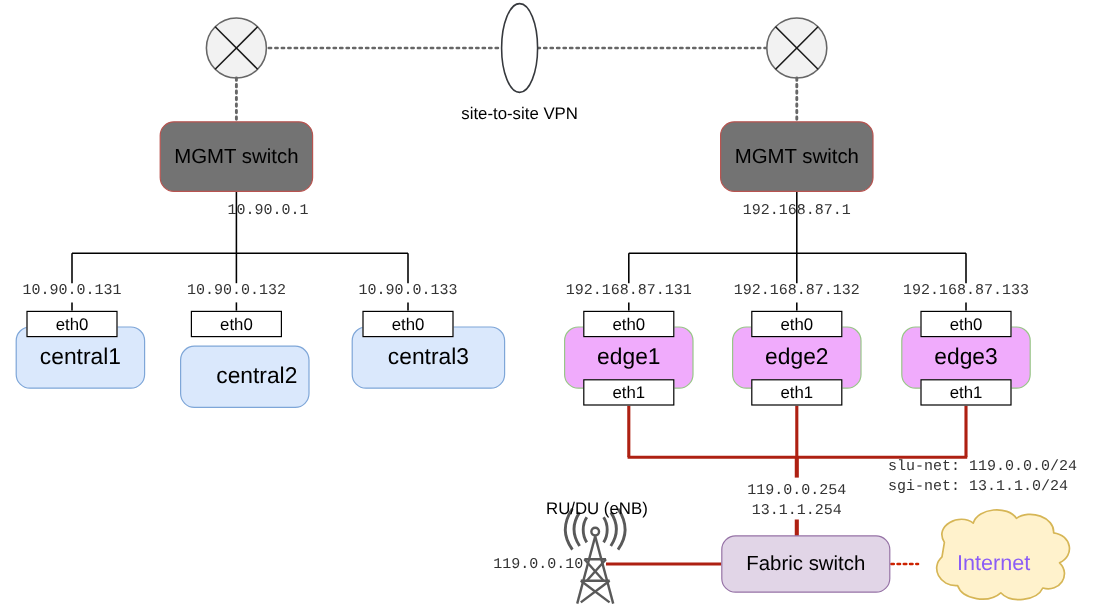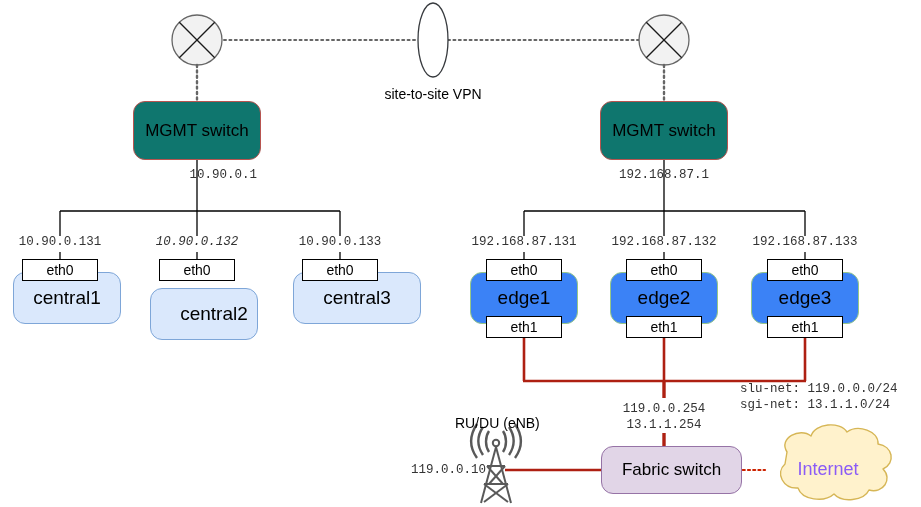--- a/index.html
+++ b/index.html
@@ -34,25 +34,25 @@
     justify-content: center;
     font-size: 19px;
     color: #000000;
     font-family: "Liberation Sans", sans-serif;
   }
   .node-blue {
     background: #dae8fc;
     border: 1.3px solid #7ea6d8;
   }
   .node-green {
-    background: #3b82f6;
+    background: #f0abfc;
     border: 1.3px solid #97c787;
   }
   .node-pink {
-    background: #0f766e;
+    background: #737373;
     border: 1.3px solid #b85450;
     font-size: 17px;
   }
   .node-purple {
     background: #e1d5e7;
     border: 1.3px solid #9673a6;
     font-size: 17px;
   }
   .ethbox {
     position: absolute;
@@ -201,21 +201,21 @@
   <div class="iplabel" style="left:137px; top:168px; width:120px;text-align:right;">10.90.0.1</div>
 
   <div class="iplabel" style="left:0px; top:235px; width:120px;">10.90.0.131</div>
   <div class="node node-blue" style="left:13px; top:272px; width:108px; height:52px;">
     <span>central1</span>
   </div>
   <div class="ethbox" style="left:22px; top:259px; width:76px; height:22px;">
     <span>eth0</span>
   </div>
 
-  <div class="iplabel" style="left:137px; top:235px; width:120px;font-style:italic;">10.90.0.132</div>
+  <div class="iplabel" style="left:137px; top:235px; width:120px;">10.90.0.132</div>
   <div class="node node-blue" style="left:150px; top:288px; width:108px; height:52px;padding-left:20px;">
     <span>central2</span>
   </div>
   <div class="ethbox" style="left:159px; top:259px; width:76px; height:22px;">
     <span>eth0</span>
   </div>
 
   <div class="iplabel" style="left:280px; top:219px; width:120px;margin-top:16px;">10.90.0.133</div>
   <div class="node node-blue" style="left:293px; top:272px; width:128px; height:52px;">
     <span>central3</span>

